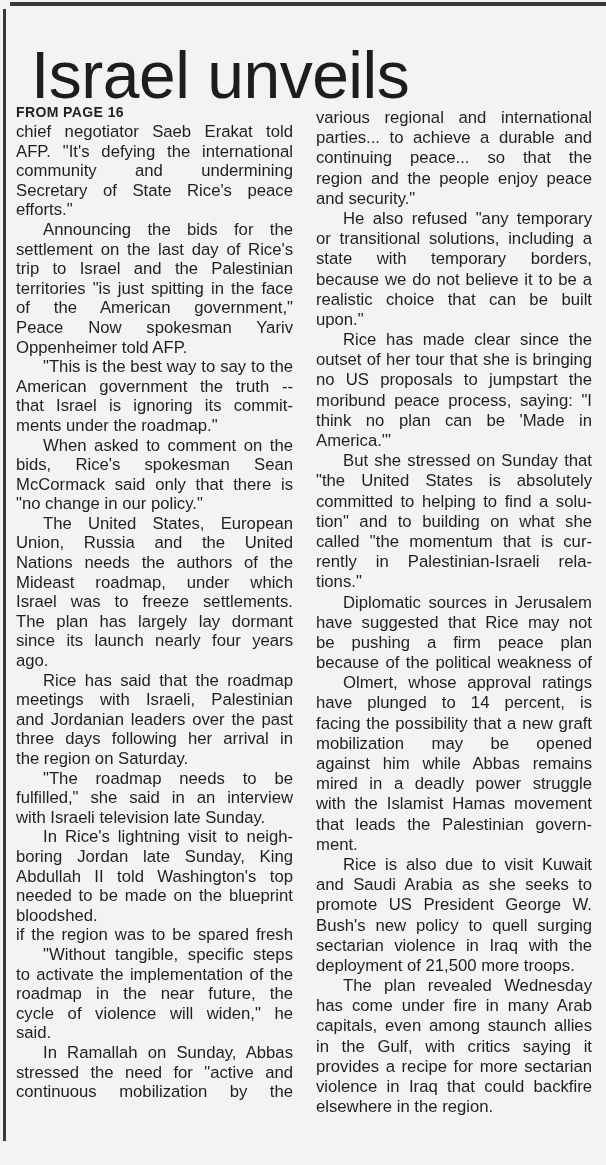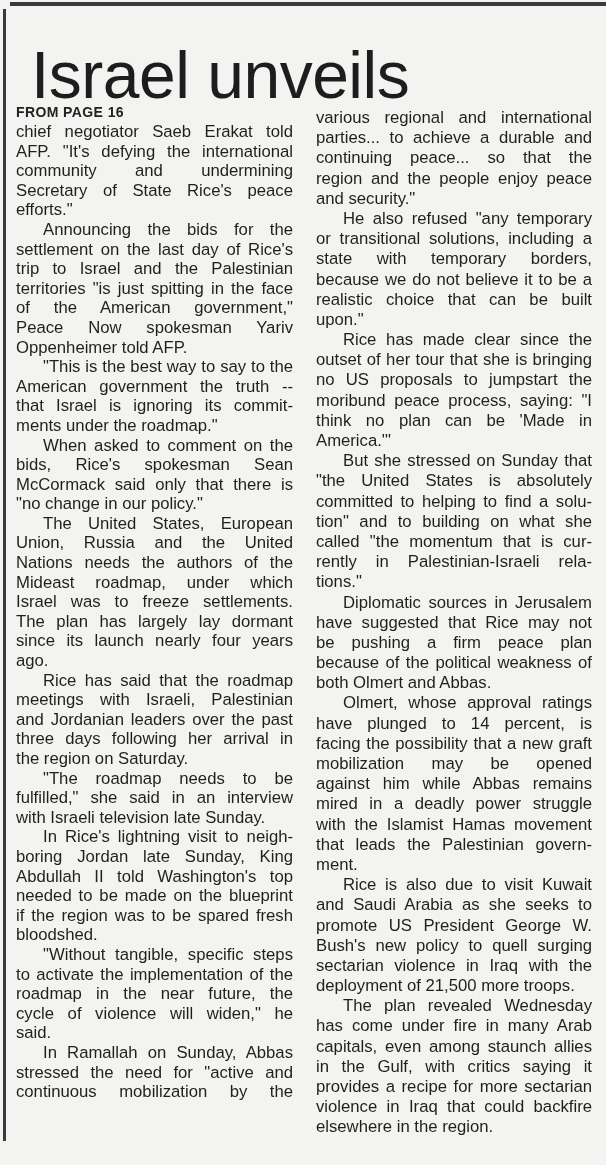--- a/index.html
+++ b/index.html
@@ -130,22 +130,22 @@
       <div class="paragraph">
         <div class="line indent">"The roadmap needs to be</div>
         <div class="line">fulfilled," she said in an interview</div>
         <div class="line last">with Israeli television late Sunday.</div>
       </div>
       <div class="paragraph">
         <div class="line indent">In Rice's lightning visit to neigh-</div>
         <div class="line">boring Jordan late Sunday, King</div>
         <div class="line">Abdullah II told Washington's top</div>
         <div class="line">needed to be made on the blueprint</div>
+        <div class="line last">bloodshed.</div>
         <div class="line">if the region was to be spared fresh</div>
-        <div class="line last">bloodshed.</div>
       </div>
       <div class="paragraph">
         <div class="line indent">"Without tangible, specific steps</div>
         <div class="line">to activate the implementation of the</div>
         <div class="line">roadmap in the near future, the</div>
         <div class="line">cycle of violence will widen," he</div>
         <div class="line last">said.</div>
       </div>
       <div class="paragraph">
         <div class="line indent">In Ramallah on Sunday, Abbas</div>
@@ -184,21 +184,20 @@
         <div class="line">tion" and to building on what she</div>
         <div class="line">called "the momentum that is cur-</div>
         <div class="line">rently in Palestinian-Israeli rela-</div>
         <div class="line last">tions."</div>
       </div>
       <div class="paragraph">
         <div class="line indent">Diplomatic sources in Jerusalem</div>
         <div class="line">have suggested that Rice may not</div>
         <div class="line">be pushing a firm peace plan</div>
         <div class="line">because of the political weakness of</div>
-        <div class="line last">both Olmert and Abbas.</div>
       </div>
       <div class="paragraph">
         <div class="line indent">Olmert, whose approval ratings</div>
         <div class="line">have plunged to 14 percent, is</div>
         <div class="line">facing the possibility that a new graft</div>
         <div class="line">mobilization may be opened</div>
         <div class="line">against him while Abbas remains</div>
         <div class="line">mired in a deadly power struggle</div>
         <div class="line">with the Islamist Hamas movement</div>
         <div class="line">that leads the Palestinian govern-</div>

